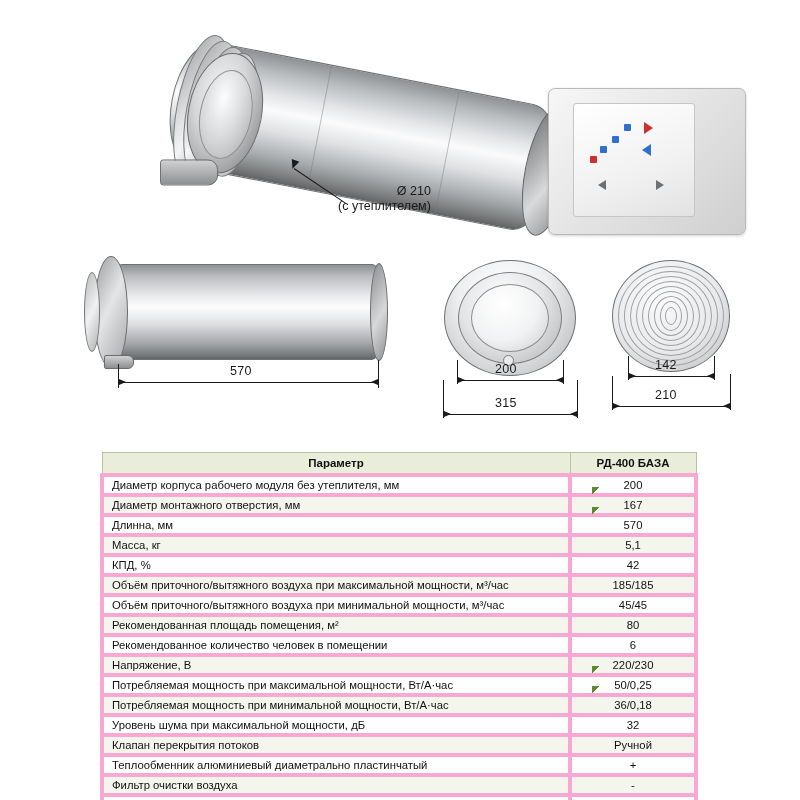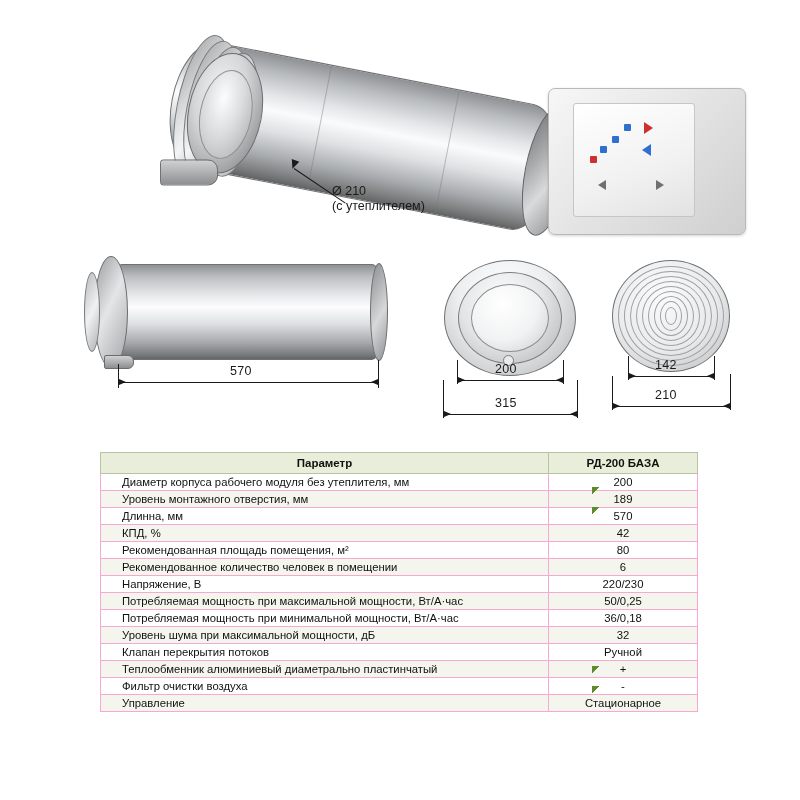--- a/index.html
+++ b/index.html
@@ -306,22 +306,22 @@
     background: #e9eeda;
     border: 1px solid #b9c3a4;
     font-weight: bold;
     font-size: 11.5px;
     padding: 4px 4px;
     color: #111;
   }
   table.spec th.p-head { text-align: center; }
   table.spec th.m-head { text-align: center; width: 106px; }
   table.spec td {
-    border: 1px solid #f9a8d4;
-    padding: 2px 21px;
+    border: 4px solid #f9a8d4;
+    padding: 2px 8px;
     color: #111;
     background: #ffffff;
   }
   table.spec td.val {
     text-align: center;
     width: 106px;
   }
   table.spec tr:nth-child(even) td { background: #f4f6ee; }
 </style>
 </head>
@@ -342,21 +342,21 @@
         <div class="iso-ring iso-r4"></div>
         <div class="iso-hub">
           <div class="iso-hub-in"></div>
         </div>
       </div>
       <div class="iso-flange"></div>
     </div>
 
     <div class="lead-line" style="left:214px; top:150px; width:62px; transform: rotate(34deg);"></div>
     <div class="lead-arrow" style="left:210px; top:142px; transform: rotate(200deg);"></div>
-    <div class="ann-text" style="left:252px; top:166px;">
+    <div class="ann-text" style="left:258px; top:166px;text-align:right;">
       <div>Ø 210</div>
       <div>(с утеплителем)</div>
     </div>
   </div>
 
   <div class="panel">
     <div class="panel-inner">
       <div class="panel-leds">
         <div class="led blue" style="left:34px; top:0;"></div>
         <div class="led blue" style="left:22px; top:12px;"></div>
@@ -434,39 +434,51 @@
     <div class="dimline" style="left:6px; top:150px; width:118px;"></div>
     <div class="arrowR" style="left:7px; top:147px;"></div>
     <div class="arrowL" style="left:117px; top:147px;"></div>
     <div class="dimtext" style="left:49px; top:132px;">210</div>
   </div>
 
   <table class="spec">
     <thead>
       <tr>
         <th class="p-head">Параметр</th>
-        <th class="m-head">РД-200 БАЗА</th>
+        <th class="m-head">РД-400 БАЗА</th>
       </tr>
     </thead>
     <tbody>
       <tr>
         <td>Диаметр корпуса рабочего модуля без утеплителя, мм</td>
         <td class="val">200</td>
       </tr>
       <tr>
-        <td>Уровень монтажного отверстия, мм</td>
-        <td class="val">189</td>
+        <td>Диаметр монтажного отверстия, мм</td>
+        <td class="val">167</td>
       </tr>
       <tr>
         <td>Длинна, мм</td>
         <td class="val">570</td>
       </tr>
       <tr>
+        <td>Масса, кг</td>
+        <td class="val">5,1</td>
+      </tr>
+      <tr>
         <td>КПД, %</td>
         <td class="val">42</td>
+      </tr>
+      <tr>
+        <td>Объём приточного/вытяжного воздуха при максимальной мощности, м³/час</td>
+        <td class="val">185/185</td>
+      </tr>
+      <tr>
+        <td>Объём приточного/вытяжного воздуха при минимальной мощности, м³/час</td>
+        <td class="val">45/45</td>
       </tr>
       <tr>
         <td>Рекомендованная площадь помещения, м²</td>
         <td class="val">80</td>
       </tr>
       <tr>
         <td>Рекомендованное количество человек в помещении</td>
         <td class="val">6</td>
       </tr>
       <tr>

